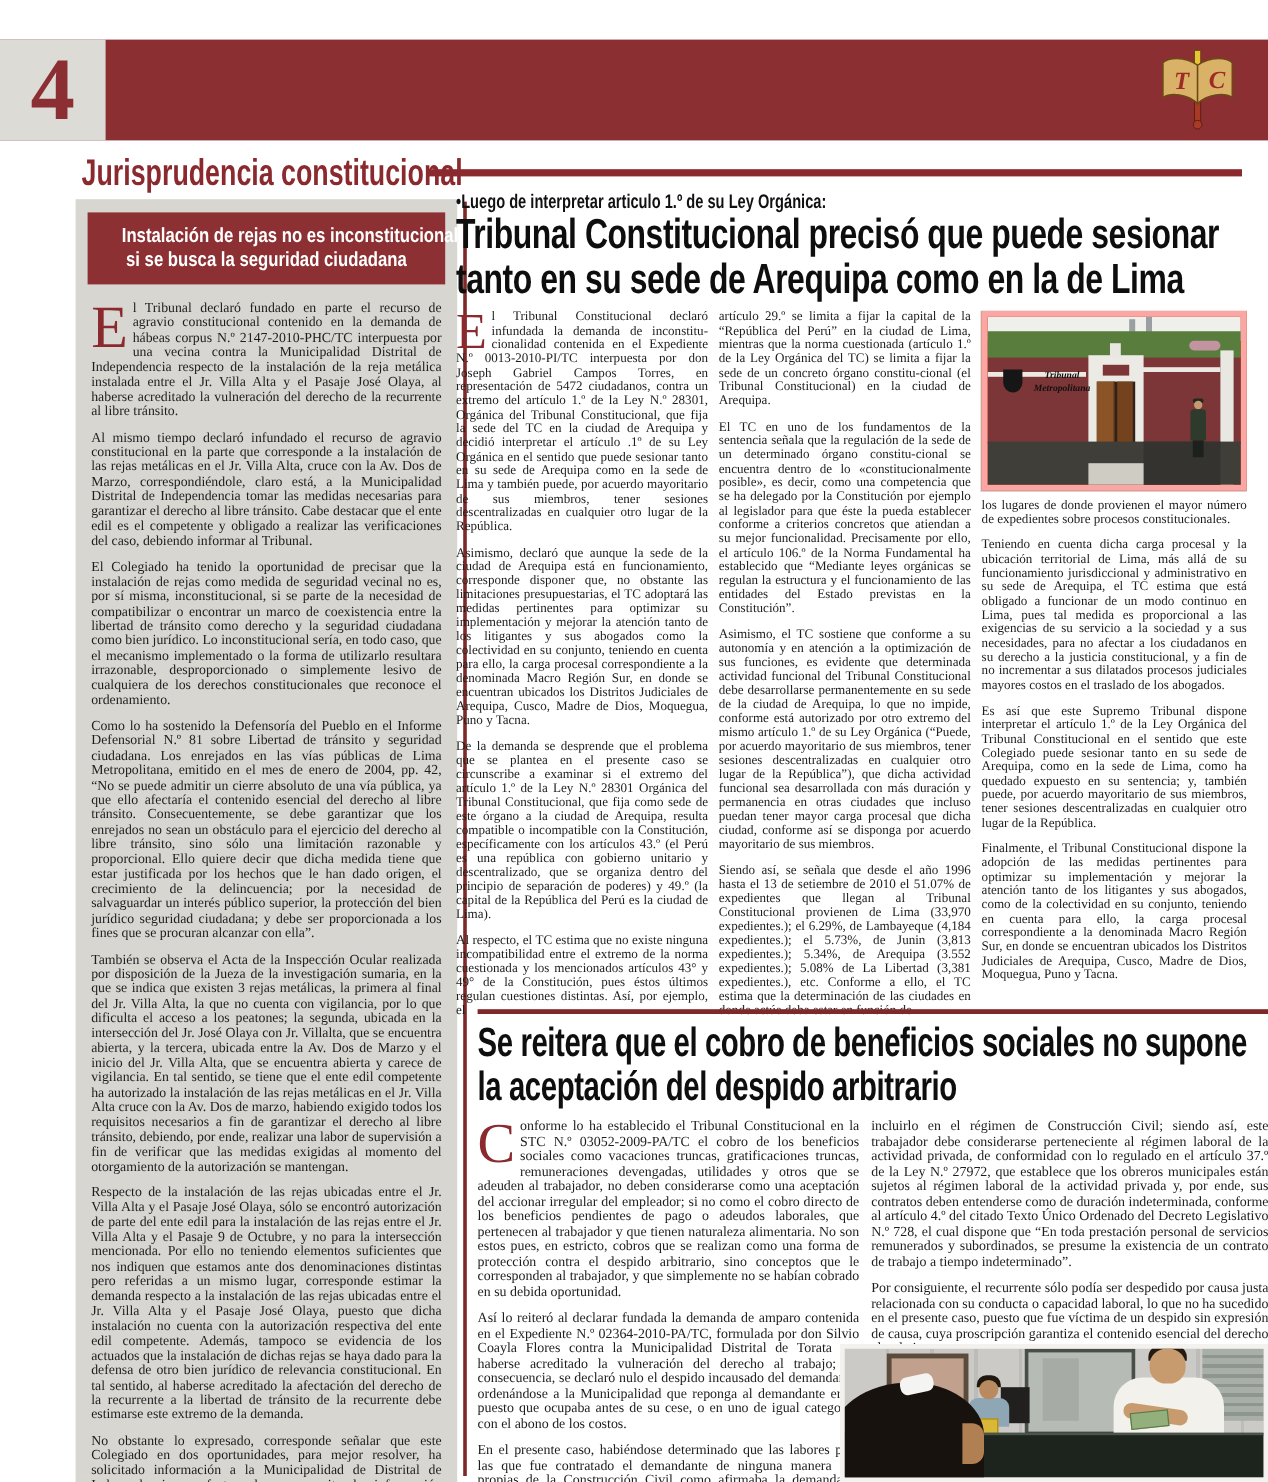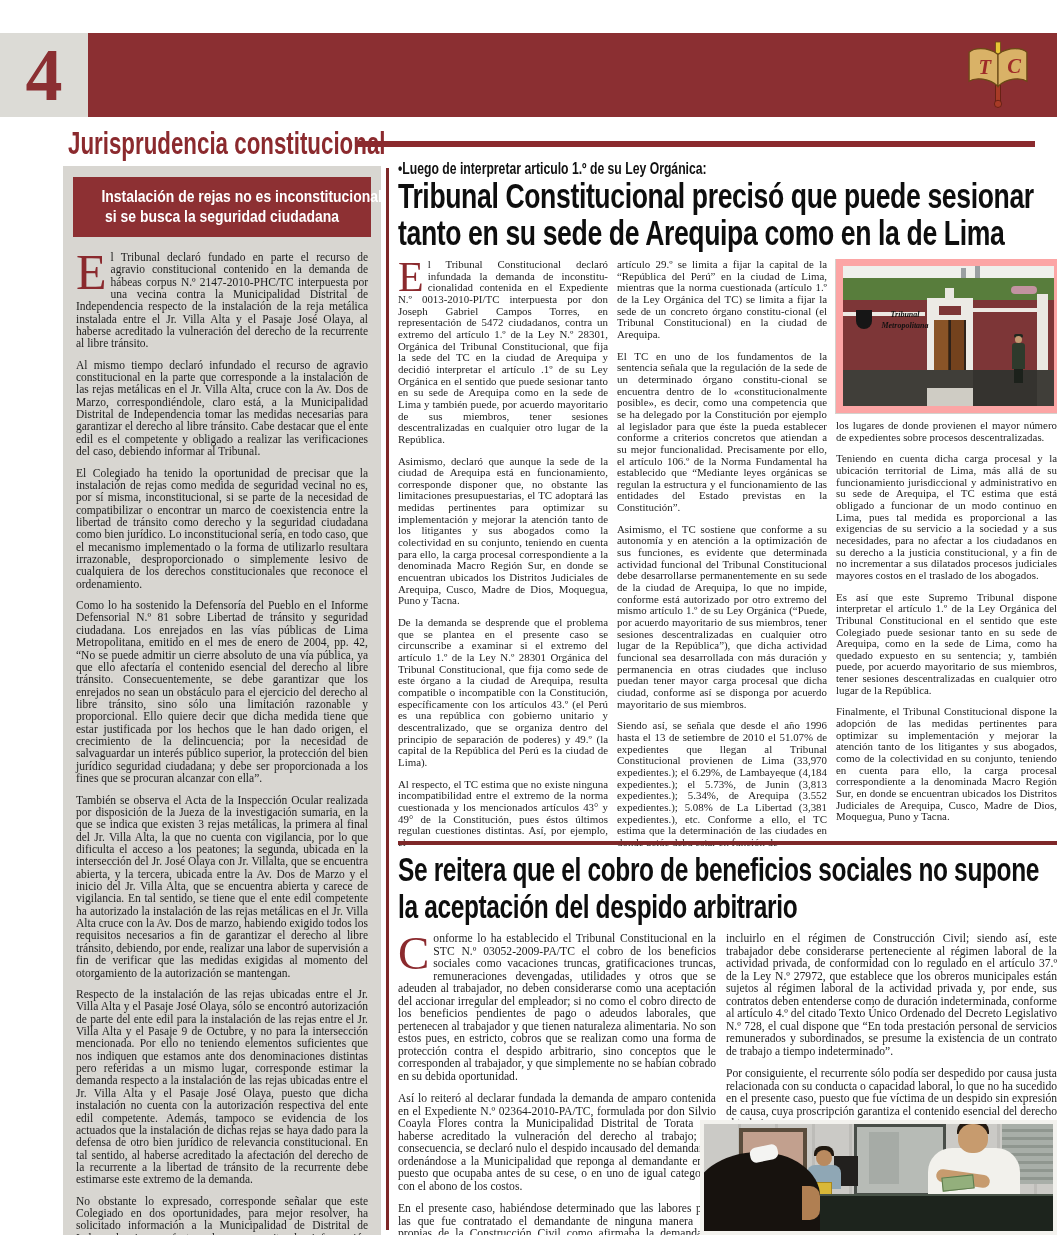--- a/index.html
+++ b/index.html
@@ -32,32 +32,32 @@
   .left-body .para{font-size:11.5px;line-height:1.075;}
   .dropcap{float:left;color:#8b2a2e;line-height:.78;padding:2px 4px 0 0;font-weight:normal;}
   .dc-left{font-size:50px;}
   .dc-main{font-size:42px;}
   .dc-a2{font-size:47px;}
 
   
   .vrule{position:absolute;left:386px;top:168px;width:3px;height:1062px;background:#7e2829;}
 
   
-  .main-art{position:absolute;left:398px;top:158px;width:659px;}
+  .main-art{position:absolute;left:380px;top:158px;width:659px;}
   .kicker{font-weight:bold;font-size:16.5px;color:#111;white-space:nowrap;
           transform:scaleX(.74);transform-origin:left center;height:20px;line-height:20px;}
   .headline1{font-weight:bold;font-size:35px;color:#0e0e0e;line-height:1.05;white-space:nowrap;
              transform:scaleX(.76);transform-origin:left center;letter-spacing:-.5px;height:37px;}
   .main-cols{display:flex;gap:9px;margin-top:7px;height:588px;overflow:hidden;}
   .mcol{text-align:justify;}
   .mcol .para{font-size:10.9px;line-height:1.07;margin-bottom:10px;}
   .mcol1{width:210px;}.mcol2{width:210px;}.mcol3{width:221px;}
 
   
-  .photo-frame{position:relative;width:211px;height:140px;border:7px solid #fca5a5;
+  .photo-frame{position:relative;width:211px;height:140px;border:5px solid #fca5a5;
                box-shadow:0 0 0 1px #d3d2cd;margin-bottom:7px;overflow:hidden;background:#c2410c;}
   .ph{position:absolute;}
   .b-sky{left:0;top:0;width:211px;height:20px;background:#eff0ec;}
   .b-ant1{left:118px;top:2px;width:5px;height:14px;background:#9aa0a2;}
   .b-ant2{left:132px;top:0;width:5px;height:16px;background:#9aa0a2;}
   .b-hedge{left:0;top:12px;width:211px;height:24px;background:#587d3c;border-radius:0 0 3px 3px;}
   .b-flower{left:168px;top:20px;width:26px;height:8px;background:#c393a0;border-radius:4px;}
   .b-wall{left:0;top:34px;width:211px;height:72px;background:#7d3637;}
   .b-trim1{left:0;top:46px;width:82px;height:4px;background:#ece9e3;}
   .b-trim2{left:128px;top:42px;width:66px;height:4px;background:#ece9e3;}
@@ -205,21 +205,21 @@
           <div class="ph b-walltext">
             <span>Tribunal</span><br>
             <span>Metropolitana</span>
           </div>
           <div class="ph b-guard-cap"></div>
           <div class="ph b-guard-head"></div>
           <div class="ph b-guard-body"></div>
           <div class="ph b-guard-legs"></div>
         </div>
         <div>
-            <p class="para">los lugares de donde provienen el mayor número de expedientes sobre procesos descentralizadas.</p>
+            <p class="para">los lugares de donde provienen el mayor número de expedientes sobre procesos constitucionales.</p>
             <p class="para">Teniendo en cuenta dicha carga procesal y la ubicación territorial de Lima, más allá de su funcionamiento jurisdiccional y administrativo en su sede de Arequipa, el TC estima que está obligado a funcionar de un modo continuo en Lima, pues tal medida es proporcional a las exigencias de su servicio a la sociedad y a sus necesidades, para no afectar a los ciudadanos en su derecho a la justicia constitucional, y a fin de no incrementar a sus dilatados procesos judiciales mayores costos en el traslado de los abogados.</p>
             <p class="para">Es así que este Supremo Tribunal dispone interpretar el artículo 1.º de la Ley Orgánica del Tribunal Constitucional en el sentido que este Colegiado puede sesionar tanto en su sede de Arequipa, como en la sede de Lima, como ha quedado expuesto en su sentencia; y, también puede, por acuerdo mayoritario de sus miembros, tener sesiones descentralizadas en cualquier otro lugar de la República.</p>
             <p class="para">Finalmente, el Tribunal Constitucional dispone la adopción de las medidas pertinentes para optimizar su implementación y mejorar la atención tanto de los litigantes y sus abogados, como de la colectividad en su conjunto, teniendo en cuenta para ello, la carga procesal correspondiente a la denominada Macro Región Sur, en donde se encuentran ubicados los Distritos Judiciales de Arequipa, Cusco, Madre de Dios,  Moquegua, Puno y Tacna.</p>
           </div>
       </div>
     </div>
   </div>
 
   <div class="art2">
     <div class="art2-rule"></div>

